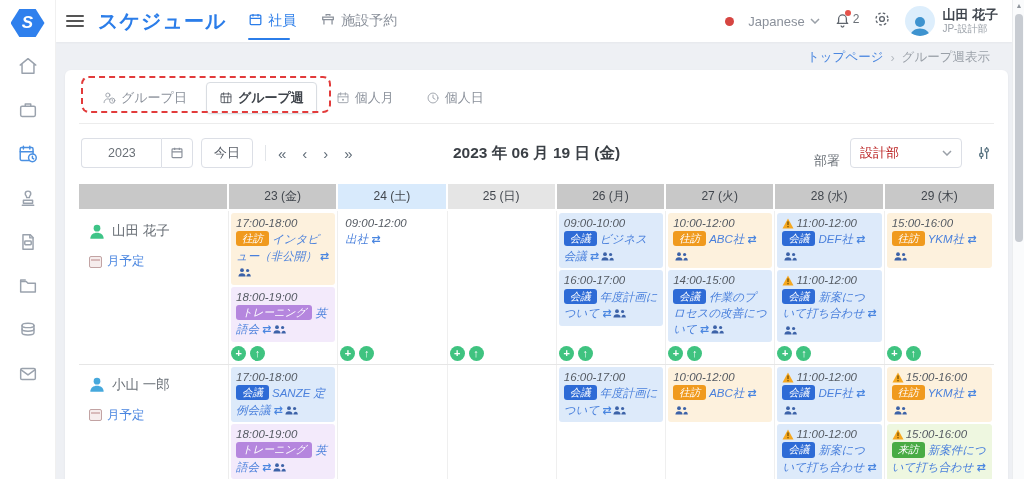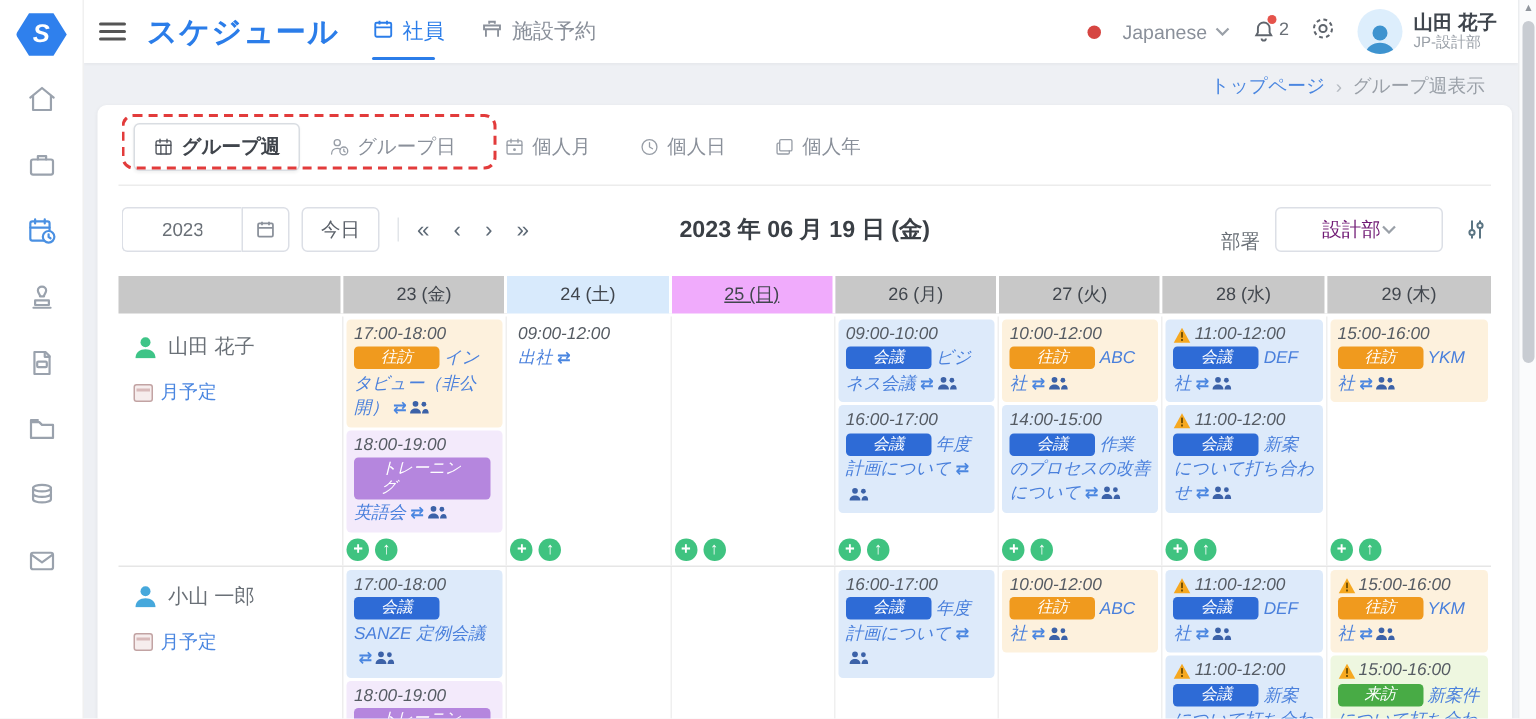--- a/index.html
+++ b/index.html
@@ -56,46 +56,46 @@
   .date-group { display:flex; }
   .date-input { width:80px; height:30px; border:1px solid #dcdfe6; border-right:none; border-radius:4px 0 0 4px; font-size:12.5px; color:#6a7077; padding:0 26px; font-family:inherit; outline:none; background:#fff; }
   .date-cal-btn { width:32px; height:30px; border:1px solid #dcdfe6; border-radius:0 4px 4px 0; background:#fff; display:flex; align-items:center; justify-content:center; cursor:pointer; }
   .today-btn { height:30px; border:1px solid #dcdfe6; border-radius:4px; background:#fff; color:#5a6069; font-size:13px; padding:0 12px; margin-left:8px; cursor:pointer; font-family:inherit; }
   .nav-divider { width:1px; height:16px; background:#e2e5e9; margin:0 12px; }
   .nav-arrows { display:flex; gap:16px; color:#5f6b77; font-size:15px; }
   .nav-arrows span { cursor:pointer; }
   .tb-heading { position:absolute; left:50%; transform:translateX(-50%); font-size:15.5px; font-weight:bold; color:#3a3f45; white-space:nowrap; }
   .tb-right { margin-left:auto; display:flex; align-items:center; gap:10px; }
   .dept-label { font-size:13px; color:#6a7077;margin-top:16px; }
-  .dept-select { width:112px; height:30px; border:1px solid #dcdfe6; border-radius:4px; display:flex; align-items:center; justify-content:center; padding:0 9px; font-size:13px; color:#701a75; cursor:pointer; background:#fff; }
+  .dept-select { width:112px; height:30px; border:1px solid #dcdfe6; border-radius:4px; display:flex; align-items:center; justify-content:space-between; padding:0 9px; font-size:13px; color:#b91c1c; cursor:pointer; background:#fff; }
   .filter-btn { margin-left:4px; cursor:pointer; display:flex; }
 
   
   .cal { margin-top:2px; }
   .cal-grid-row { display:grid; grid-template-columns:150px repeat(7,1fr); }
   .cal-head .hcell { background:#c8c8c8; height:25px; display:flex; align-items:center; justify-content:center; font-size:12px; color:#41464d; border-right:2px solid #fff; }
   .cal-head .hcell:last-child { border-right:none; }
   .cal-head .hcell.sat { background:#d8eafc; }
-  .cal-head .hcell.sun { background:#f0abfc;text-decoration:underline; }
+  .cal-head .hcell.sun { background:#e5e5e5; }
   .cal-body { border-top:2px solid #fff; }
   .cal-row { border-bottom:1px solid #e6e6e6; }
   .cal-row:nth-child(1) { min-height:106px; }
   .cal-row:nth-child(2) { min-height:97px; }
   .cal-row:nth-child(3) { min-height:175px; }
   .name-cell { padding:11px 10px; border-right:1px solid #ededed; }
   .name-line { display:flex; align-items:center; gap:7px; color:#6a7077; font-size:13.5px; }
   .month-line { display:flex; align-items:center; gap:5px; margin-top:13px; font-size:12.5px; color:#4a86e0; cursor:pointer; }
   .mini-cal { width:13px; height:12px; border:1px solid #c2a3a3; background:#f6eded; border-radius:2px; position:relative; }
   .mini-cal:before { content:""; position:absolute; left:1px; right:1px; top:2px; height:2px; background:#d8baba; }
   .day-cell { border-right:1px solid #efefef; padding:1px 2px 3px; display:flex; flex-direction:column; position:relative;font-style:italic; }
   .day-cell:last-child { border-right:none; }
   .event { border-radius:3px; padding:2px 5px 4px; margin:1px 0; font-size:11.5px; line-height:1.42; cursor:pointer; }
   .etime { color:#555b63; display:flex; align-items:center; gap:2px; }
   .etitle { color:#4a80dc; }
-  .badge { display:inline-block; color:#fff; font-size:10.5px; line-height:1.25; padding:1px 18px; border-radius:3px; margin-right:3px; vertical-align:1px; }
+  .badge { display:inline-block; color:#fff; font-size:10.5px; line-height:1.25; padding:1px 6px; border-radius:3px; margin-right:3px; vertical-align:1px; }
   .sync { color:#4a86e0; font-weight:bold; margin-left:3px; font-size:11px; }
   .ppl { margin-left:2px; vertical-align:-1px; }
   .cell-btns { margin-top:auto; padding-top:3px; display:flex; gap:4px; }
   .cbtn { width:15px; height:15px; border-radius:50%; background:#3fc380; color:#fff; font-size:11px; line-height:15px; text-align:center; font-weight:bold; cursor:pointer; }
 
   
   .scrollbar { position:absolute; right:0; top:0; bottom:0; width:12px; background:#fafbfc; border-left:1px solid #ebedef; z-index:10; }
   .scroll-up { position:absolute; top:2px; left:2px; width:8px; text-align:center; font-size:7px; color:#8f959c; }
   .scroll-thumb { position:absolute; top:14px; left:2px; width:8px; height:228px; border-radius:4px; background:#c8ccd2; }
 </style>
@@ -221,57 +221,50 @@
 <div class="crumbs">
   <span class="crumb-home">トップページ</span>
   <span class="crumb-sep">›</span>
   <span class="crumb-cur">グループ週表示</span>
 </div>
 
 <div class="card">
 
   <div class="vtabs">
     <div class="dash-box"></div>
-    <div class="vtab active">
-      <svg width="14" height="14" viewBox="0 0 24 24">
-          <rect x="3.5" y="5" width="17" height="15" rx="1.5"></rect>
-          <path d="M8 3v4M16 3v4M3.5 10h17M9 10v10M15 10v10"></path>
-        </svg>
-      <span>グループ週</span>
-    </div>
     <div class="vtab">
       <svg width="14" height="14" viewBox="0 0 24 24">
           <circle cx="10" cy="7" r="3.5"></circle>
           <path d="M3.5 20c0-4 3-6.5 6.5-6.5 1.4 0 2.7.4 3.7 1.1"></path>
           <circle cx="17.5" cy="16.5" r="4.5"></circle>
           <path d="M17.5 14.5v2.2l1.5 1"></path>
         </svg>
       <span>グループ日</span>
     </div>
+    <div class="vtab active">
+      <svg width="14" height="14" viewBox="0 0 24 24">
+          <rect x="3.5" y="5" width="17" height="15" rx="1.5"></rect>
+          <path d="M8 3v4M16 3v4M3.5 10h17M9 10v10M15 10v10"></path>
+        </svg>
+      <span>グループ週</span>
+    </div>
     <div class="vtab">
       <svg width="14" height="14" viewBox="0 0 24 24">
           <rect x="3.5" y="5" width="17" height="15" rx="1.5"></rect>
           <path d="M8 3v4M16 3v4M3.5 10h17"></path>
           <circle cx="12" cy="15" r="1.6" fill="#979da6" stroke="none"></circle>
         </svg>
       <span>個人月</span>
     </div>
     <div class="vtab">
       <svg width="14" height="14" viewBox="0 0 24 24">
           <circle cx="12" cy="12" r="8.5"></circle>
           <path d="M12 7v5l3.5 2"></path>
         </svg>
       <span>個人日</span>
-    </div>
-    <div class="vtab">
-      <svg width="14" height="14" viewBox="0 0 24 24">
-          <rect x="6.5" y="3.5" width="14" height="13" rx="1.5"></rect>
-          <path d="M17.5 16.5v2a1.5 1.5 0 0 1-1.5 1.5H5A1.5 1.5 0 0 1 3.5 18.5V9A1.5 1.5 0 0 1 5 7.5h1.5"></path>
-        </svg>
-      <span>個人年</span>
     </div>
   </div>
 
   <div class="toolbar">
     <div class="date-group">
       <input class="date-input" value="2023-06-2" style="">
       <div class="date-cal-btn">
         <svg width="14" height="14" viewBox="0 0 24 24" fill="none" stroke="#8a909a" stroke-width="2">
             <rect x="3.5" y="5" width="17" height="15" rx="1.5"></rect>
             <path d="M8 3v4M16 3v4M3.5 10h17"></path>

